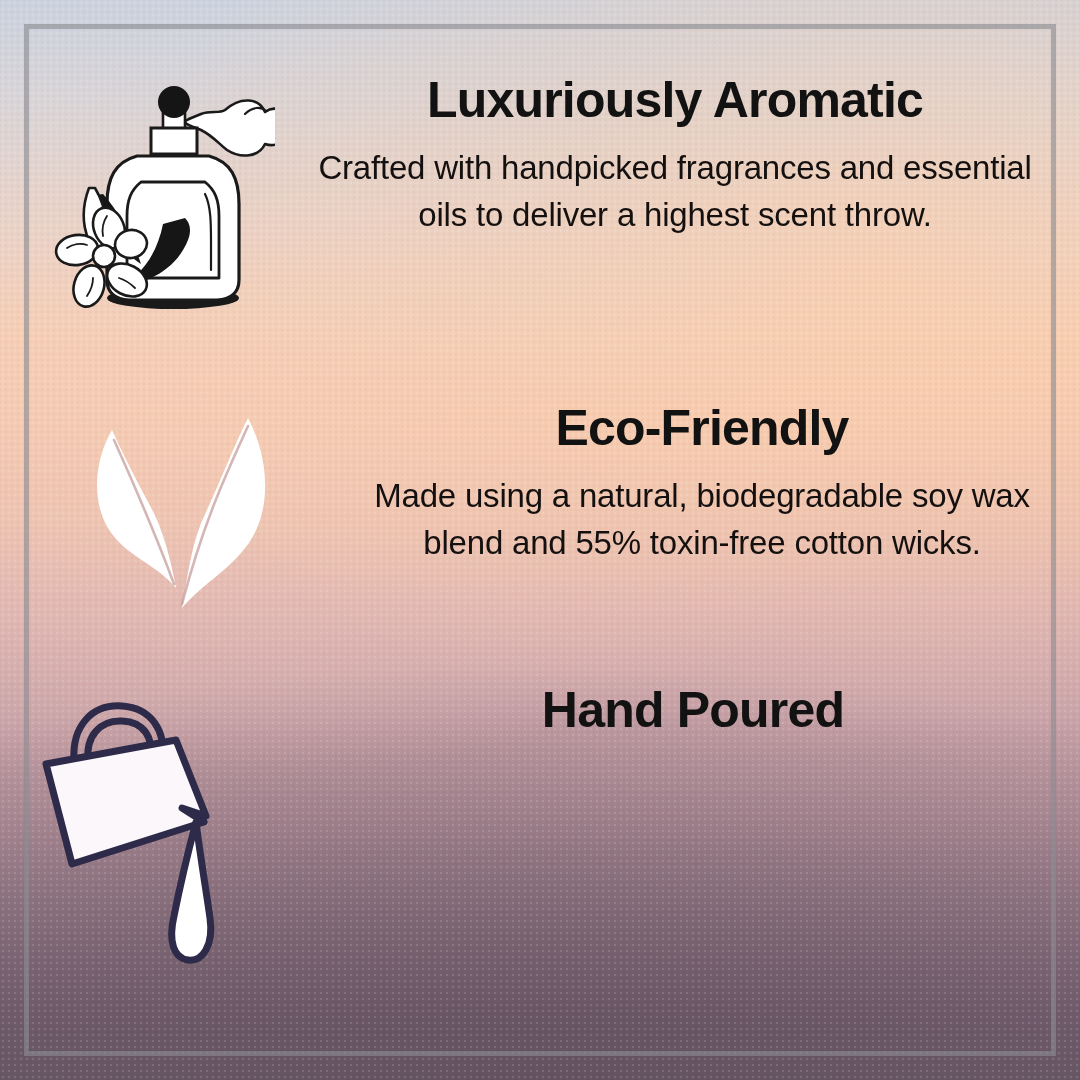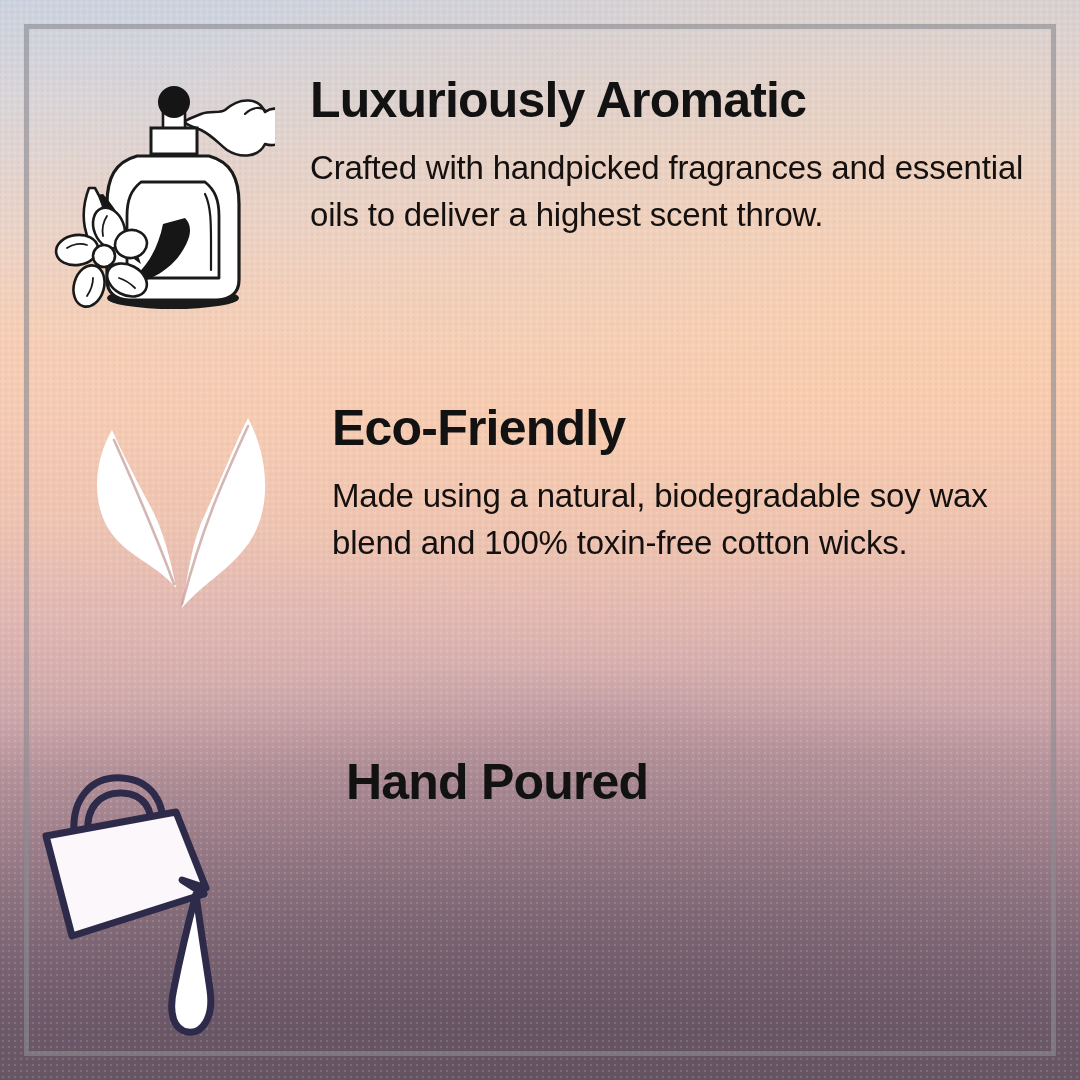--- a/index.html
+++ b/index.html
@@ -61,29 +61,30 @@
     right: 24px;
     bottom: 24px;
     border: 5px solid rgba(138,138,146,0.62);
     box-sizing: border-box;
     pointer-events: none;
   }
   
   .features {
     position: absolute;
     inset: 0;
+    text-align: center;
   }
   .feature {
     position: absolute;
     display: flex;
     align-items: flex-start;
   }
   .feature-1 { left: 0px;  top: 74px;  width: 1060px; }
   .feature-2 { left: 0px;  top: 402px; width: 1060px; margin-left: 32px; }
-  .feature-3 { left: 0px;  top: 756px; width: 1060px; gap: 46px; }
+  .feature-3 { left: 0px;  top: 684px; width: 1060px; gap: 46px; }
 
   .icon-wrap {
     flex: 0 0 auto;
     display: flex;
     align-items: flex-start;
     justify-content: center;
   }
   .icon-1 { width: 300px; padding-left: 10px; }
   .icon-2 { width: 300px; padding-left: 0px; padding-top: 10px; }
   .icon-3 { width: 300px; padding-left: 0px; padding-top: 10px; }
@@ -187,21 +188,21 @@
                    C116 162 120 128 134 100 C148 70 162 34 176 6 Z" fill="#ffffff"></path>
           <path d="M176 14 C156 58 132 108 110 192" fill="none" stroke="#c59e9c" stroke-width="2.6" stroke-linecap="round" opacity="0.75"></path>
 
           <path d="M40 18 C20 52 20 96 40 122 C58 146 84 152 104 176
                    C98 144 90 114 76 90 C62 64 50 40 40 18 Z" fill="#ffffff"></path>
           <path d="M42 28 C60 68 82 118 102 172" fill="none" stroke="#c59e9c" stroke-width="2.6" stroke-linecap="round" opacity="0.75"></path>
         </svg>
       </div>
       <div class="text-col">
         <h2 class="f-title">Eco-Friendly</h2>
-        <p class="f-body">Made using a natural, biodegradable soy wax blend and 100% toxin-free cotton wicks.</p>
+        <p class="f-body">Made using a natural, biodegradable soy wax blend and 55% toxin-free cotton wicks.</p>
       </div>
     </div>
 
     <div class="feature feature-3">
       <div class="icon-wrap icon-3">
         <svg width="240" height="280" viewBox="0 0 240 280" aria-hidden="true">
 
           <path d="M44 66 C42 32 62 10 92 12 C122 14 136 38 132 64" fill="none" stroke="#2e2a4a" stroke-width="7" stroke-linecap="round"></path>
           <path d="M58 66 C56 42 70 26 92 27 C114 28 124 44 120 64" fill="none" stroke="#2e2a4a" stroke-width="7" stroke-linecap="round"></path>
 

